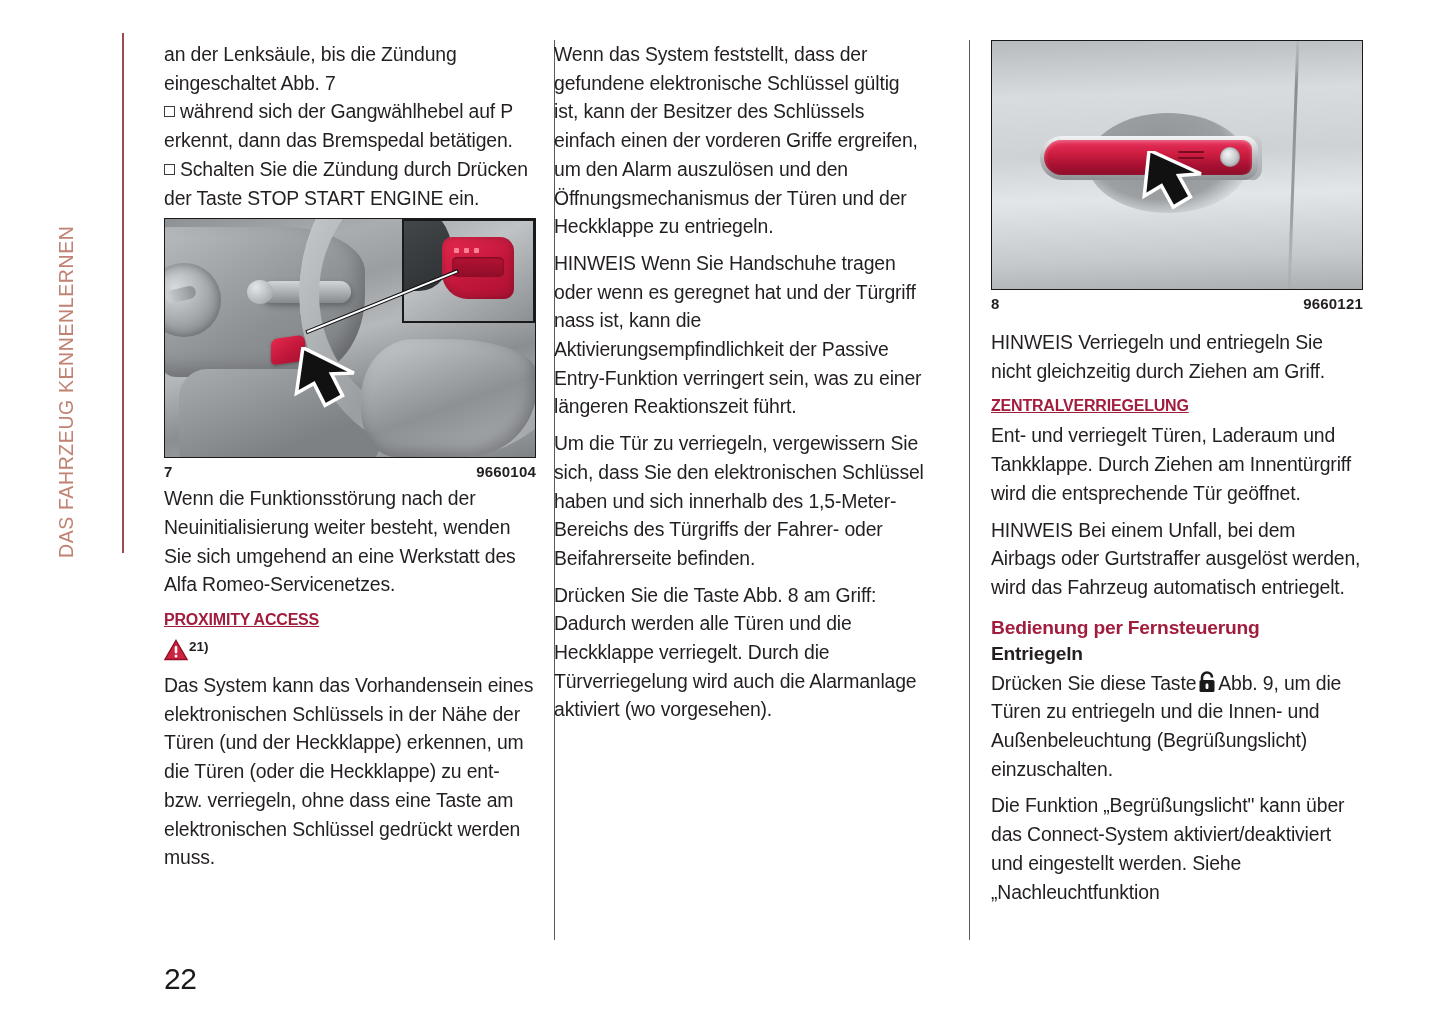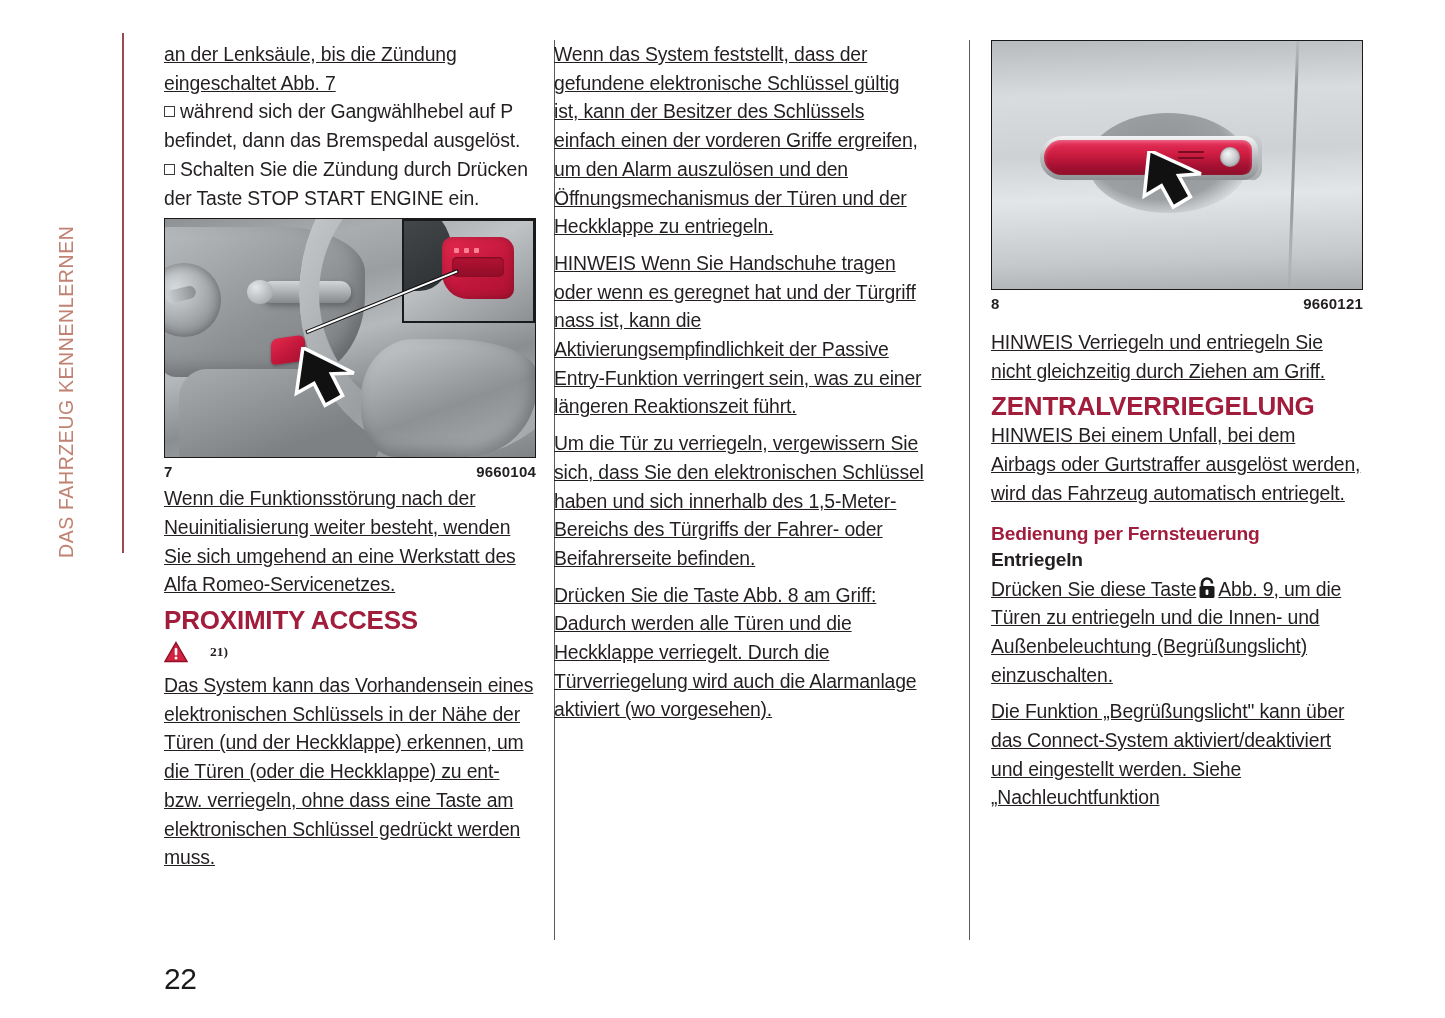--- a/index.html
+++ b/index.html
@@ -69,46 +69,47 @@
   .col.c3 { left: 991px; }
 
   p, .body {
     font-size: 19.4px;
     line-height: 28.7px;
     color: #231f20;
     font-family: "Liberation Sans", sans-serif;
     font-weight: 400;
     letter-spacing: -0.15px;
   }
-  p { margin-bottom: 8px; text-decoration: underline; }
+  p { margin-bottom: 8px; }
   p.tight { margin-bottom: 0; }
 
   .bullet-line {
     font-size: 19.4px;
     line-height: 28.7px;
     color: #231f20;
     letter-spacing: -0.15px;
   }
   .sq {
     display: inline-block;
     width: 11px;
     height: 11px;
     border: 1.8px solid #3a3a3a;
     margin-right: 5px;
     vertical-align: 1px;
   }
 
   h2.section {
-    font-size: 26px;
+    font-size: 16px;
     line-height: 26px;
     font-weight: bold;
     color: #a21c3c;
     letter-spacing: -0.2px;
     margin-bottom: 2px;
     font-family: "Liberation Sans", sans-serif;
+    text-decoration: underline;
   }
   h3.subsection {
     font-size: 19.2px;
     line-height: 26px;
     font-weight: bold;
     color: #a21c3c;
     letter-spacing: -0.2px;
     margin-top: 13px;
     margin-bottom: 0px;
     font-family: "Liberation Sans", sans-serif;
@@ -119,26 +120,24 @@
     font-weight: bold;
     color: #231f20;
     letter-spacing: -0.2px;
     margin-bottom: 2px;
     font-family: "Liberation Sans", sans-serif;
   }
 
   
   .warn-row {
     display: flex;
-    align-items: center;
-    gap: 22px;
+    gap: 1px;
     margin-top: 6px;
     margin-bottom: 6px;
     height: 26px;
-    font-family: Liberation Serif, serif;
   }
   .warn-ref {
     font-size: 13.5px;
     font-weight: bold;
     color: #231f20;
   }
 
   
   .figure {
     margin-top: 6px;
@@ -400,21 +399,21 @@
   <div class="chapter-rule"></div>
 
   <div class="col-divider d1"></div>
   <div class="col-divider d2"></div>
 
   <div class="col c1">
 
     <p class="tight">an der Lenksäule, bis die Zündung eingeschaltet Abb. 7</p>
 
     <div class="bullet-line">
-      <span class="sq"></span><span>während sich der Gangwählhebel auf P befindet, dann das Bremspedal ausgelöst.</span>
+      <span class="sq"></span><span>während sich der Gangwählhebel auf P erkennt, dann das Bremspedal betätigen.</span>
     </div>
 
     <div class="bullet-line">
       <span class="sq"></span><span>Schalten Sie die Zündung durch Drücken der Taste STOP START ENGINE ein.</span>
     </div>
 
     <div class="figure">
       <div class="fig-frame f7">
         <div class="f7-bg"></div>
         <div class="f7-dashpad"></div>
@@ -489,20 +488,21 @@
       <div class="fig-caption">
         <span>8</span>
         <span class="code">9660121</span>
       </div>
     </div>
 
     <p style="margin-top:16px">HINWEIS Verriegeln und entriegeln Sie nicht gleichzeitig durch Ziehen am Griff.</p>
 
     <h2 class="section">ZENTRALVERRIEGELUNG</h2>
 
+    <p>Ent- und verriegelt Türen, Laderaum und Tankklappe. Durch Ziehen am Innentürgriff wird die entsprechende Tür geöffnet.</p>
     <p>HINWEIS Bei einem Unfall, bei dem Airbags oder Gurtstraffer ausgelöst werden, wird das Fahrzeug automatisch entriegelt.</p>
 
     <h3 class="subsection">Bedienung per Fernsteuerung</h3>
     <h4 class="subsub">Entriegeln</h4>
 
     <p class="body"><span>Drücken Sie diese Taste</span><svg class="lock-glyph" width="20" height="22" viewBox="0 0 20 22">
           <path d="M5 9 V6.5 a5 5 0 0 1 10 0" fill="none" stroke="#1a1a1a" stroke-width="2.6"></path>
           <rect x="2.5" y="9" width="15" height="12" rx="1.6" fill="#1a1a1a"></rect>
           <rect x="8.6" y="12.5" width="2.8" height="5.4" rx="1.2" fill="#ffffff"></rect>
         </svg><span>Abb. 9, um die Türen zu entriegeln und die Innen- und Außenbeleuchtung (Begrüßungslicht) einzuschalten.</span></p>

